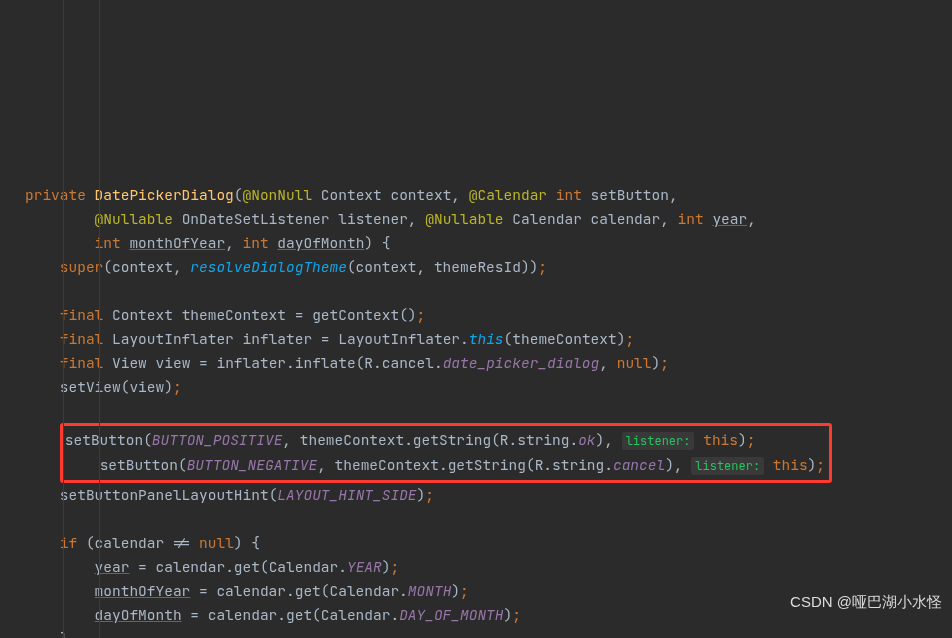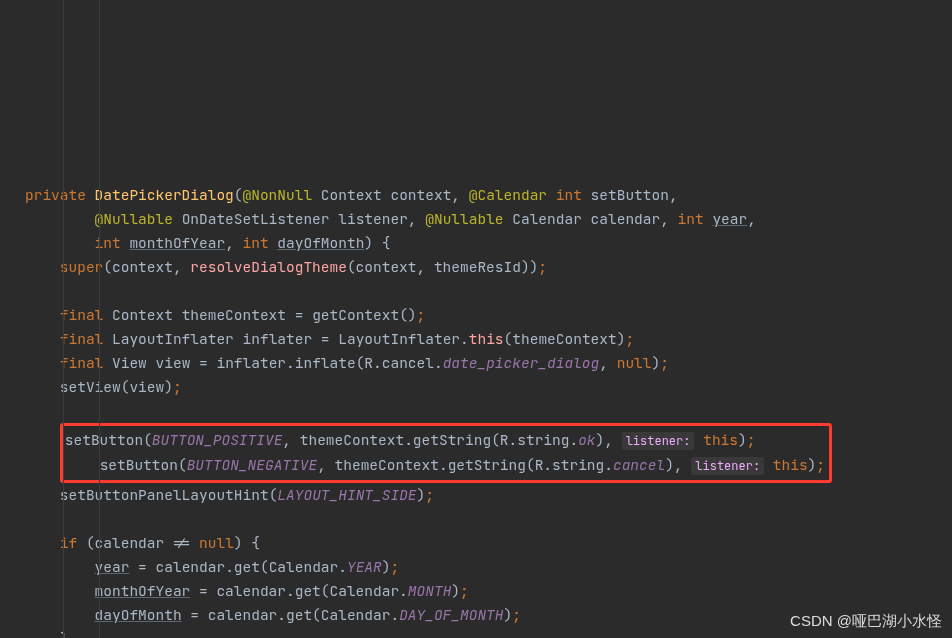--- a/index.html
+++ b/index.html
@@ -12,25 +12,25 @@
     padding: 15px 0 0 25px;
     width: 952px;
     height: 638px;
     overflow: hidden;
     white-space: pre;
   }
   .kw      { color: #cc7832; }
   .mname   { color: #ffc66d; }
   .anno    { color: #bbb529; margin-top: 16px; }
   .param   { color: #a9b7c6; text-decoration: underline; text-decoration-color: #5a6872; }
-  .italic  { color: #fca5a5; }
+  .italic  { font-style: italic; color: #0ea5e9; }
   .stat    { font-style: italic; color: #9876aa; }
-  .hint    { background: #393939; color: #f0abfc; font-size: 12px; font-style: normal; padding: 1px 4px 1px 4px; border-radius: 2px; }
+  .hint    { background: #393939; color: #22c55e; font-size: 12px; font-style: normal; padding: 1px 4px 1px 4px; border-radius: 2px; }
   .box     { border: 3px solid #ff3b30; border-radius: 3px; padding: 2px 4px 2px 2px; display: inline-block; }
-  .wm      { position: fixed; right: 10px; bottom: 5px; color: #dcdcdc; font-family: sans-serif; font-size: 15px; white-space: nowrap; }
+  .wm      { position: fixed; right: 10px; bottom: 24px; color: #dcdcdc; font-family: sans-serif; font-size: 15px; white-space: nowrap; }
   .guide   { position: absolute; top: 0; bottom: 0; width: 1px; background: #3c3c3c; }
 </style>
 </head>
 <body>
 
 
 
 <div class="guide" style="left:63px"></div>
 <div class="guide" style="left:99px"></div>
 

